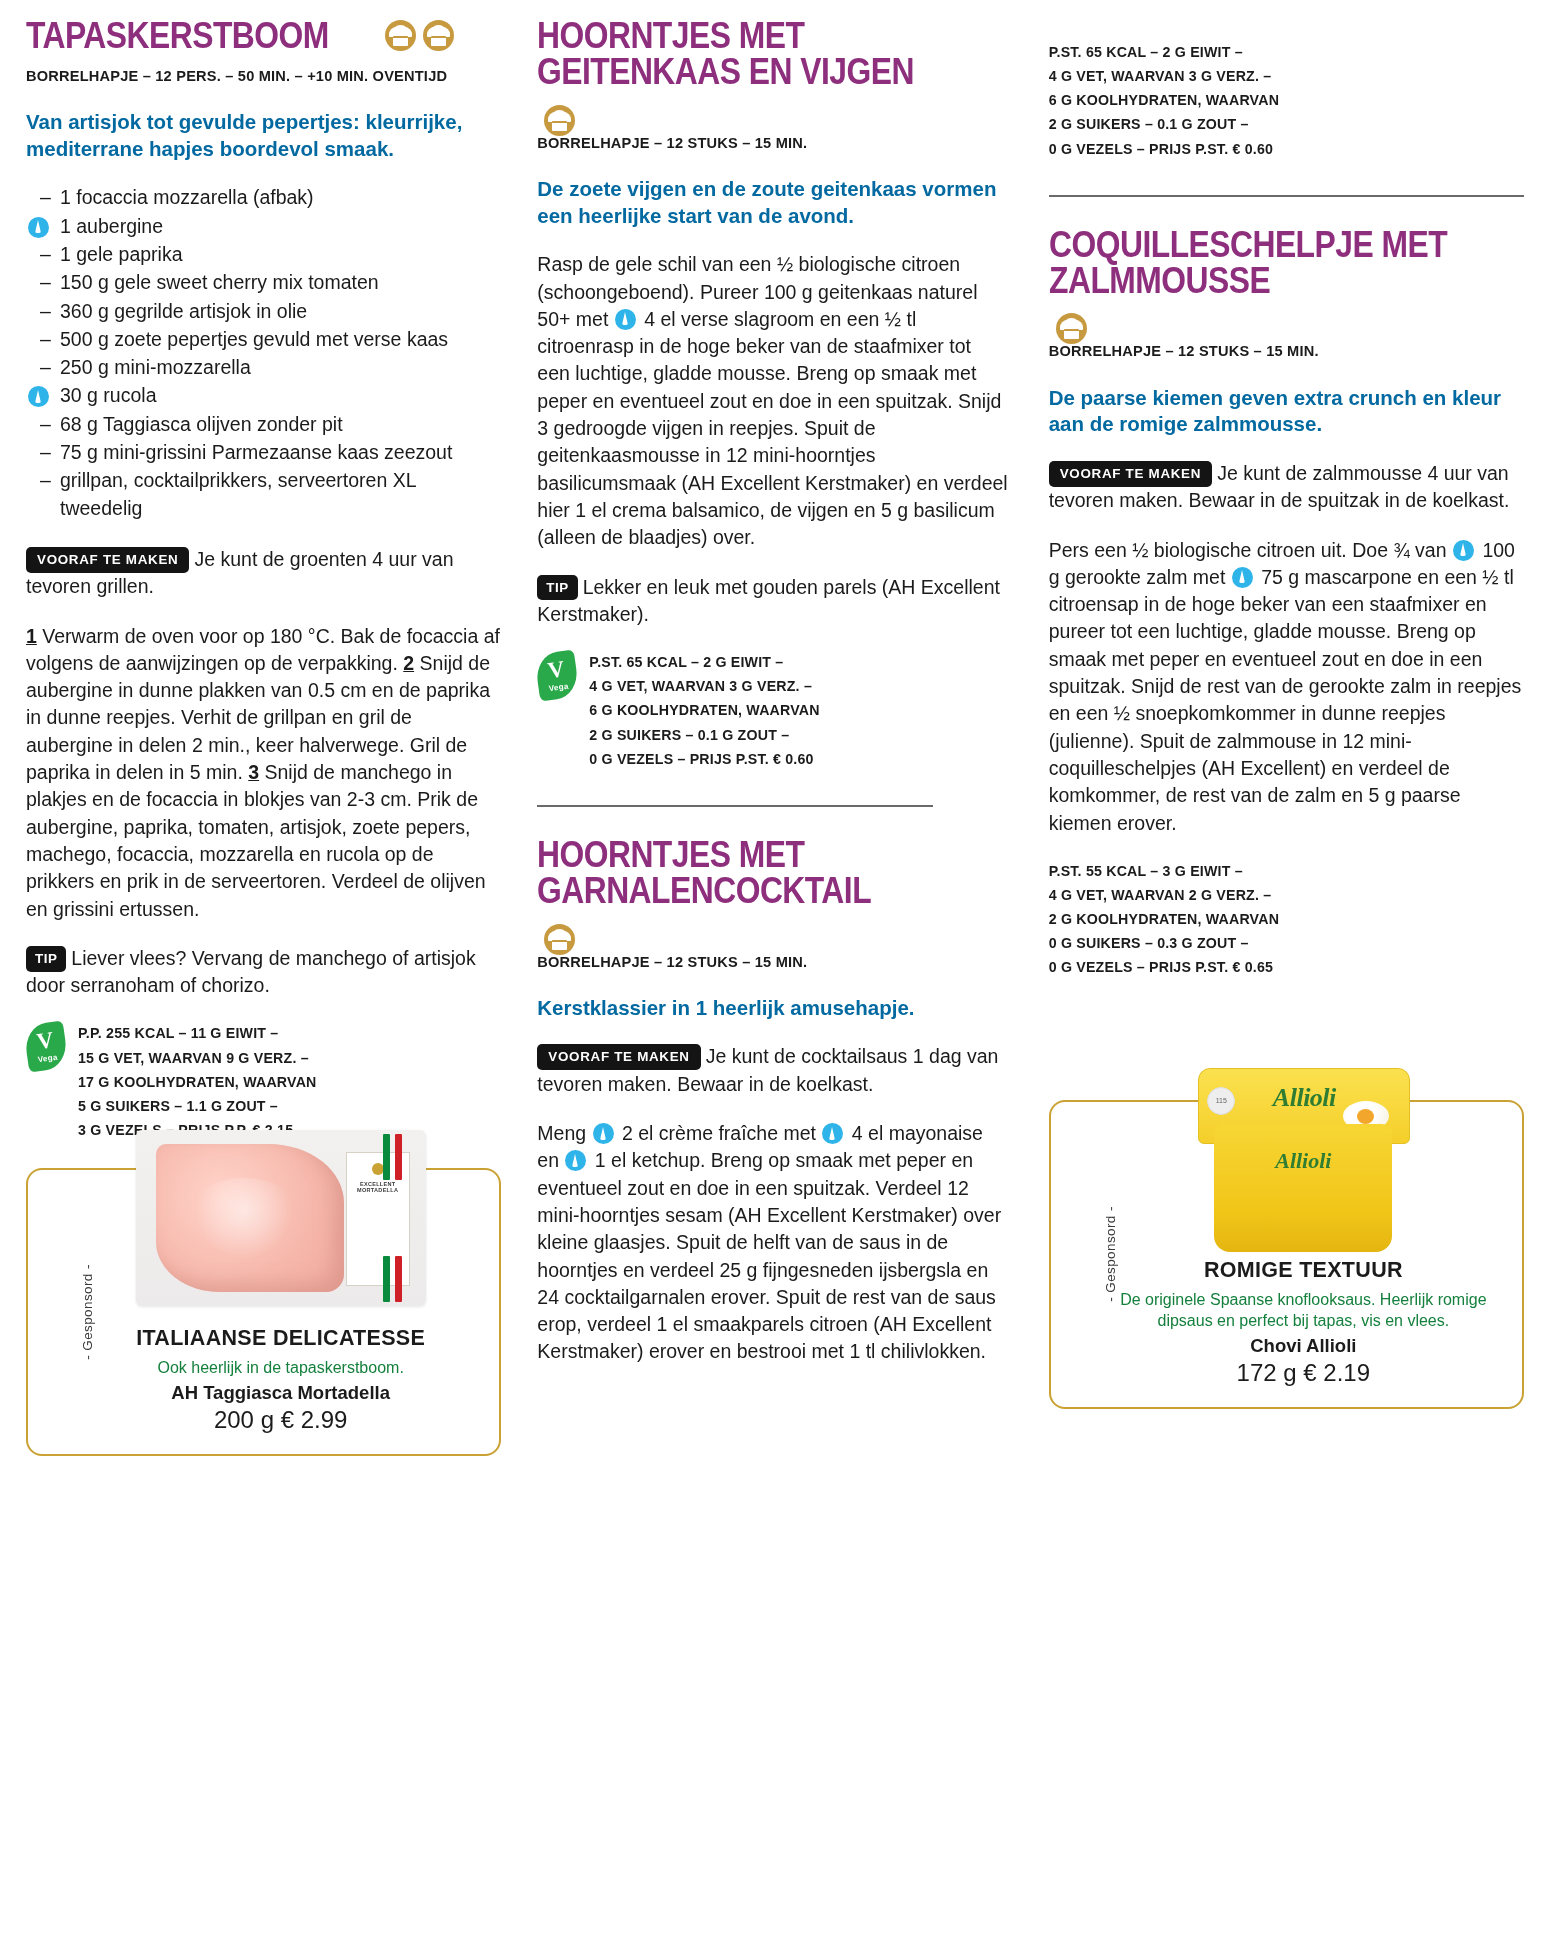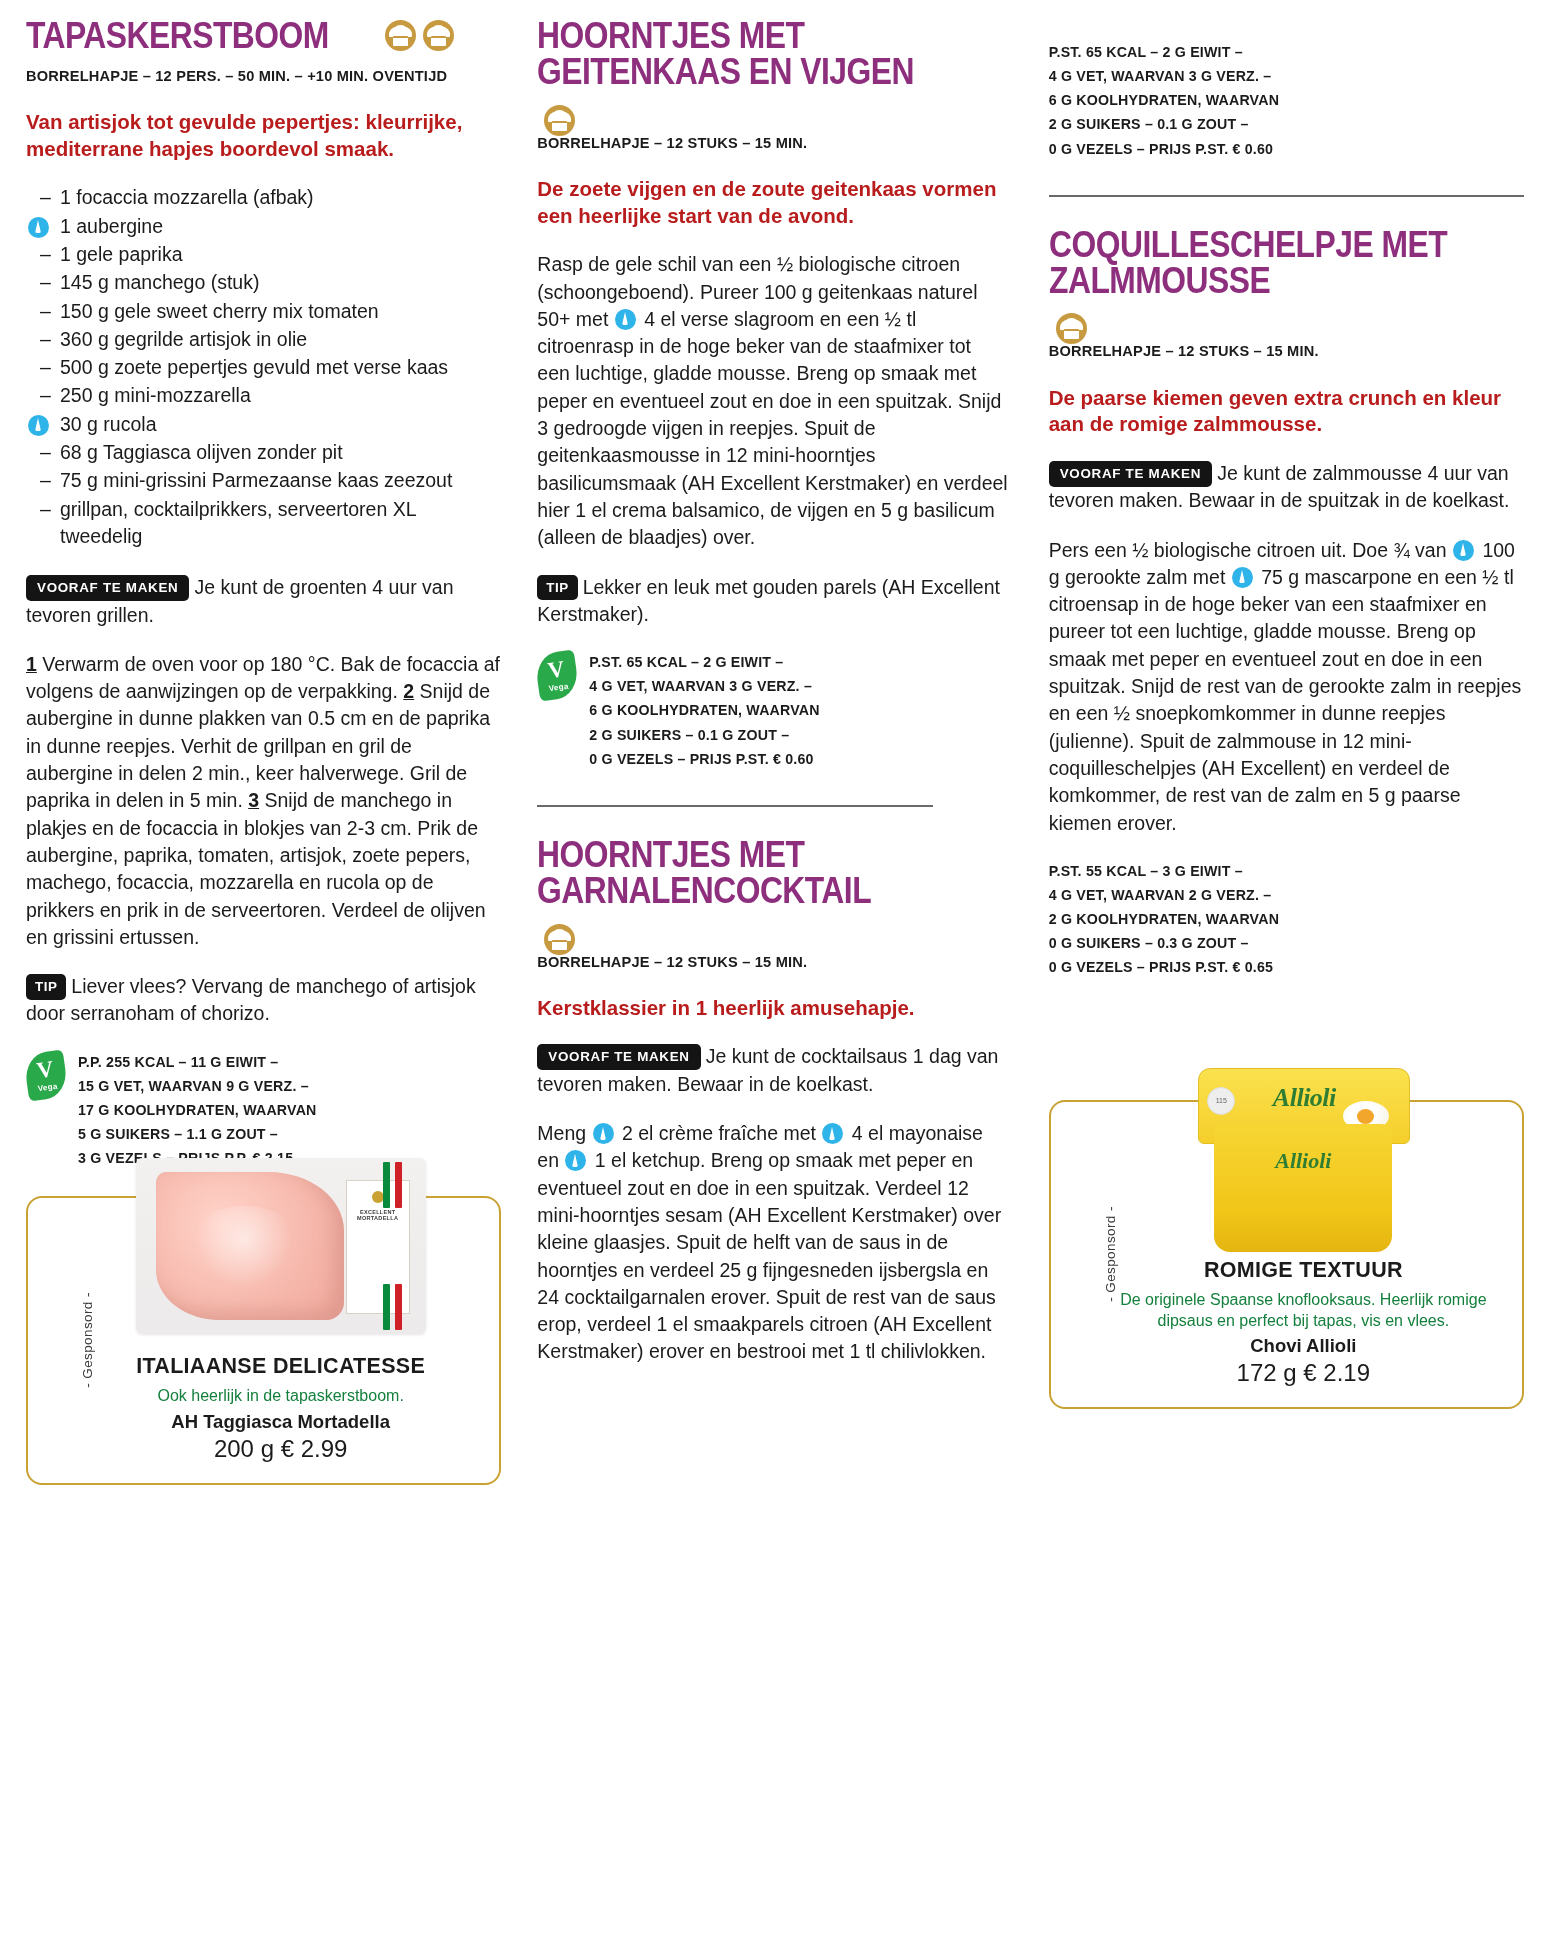--- a/index.html
+++ b/index.html
@@ -67,21 +67,21 @@
   .meta{
     font-size:14.6px;
     font-weight:700;
     letter-spacing:0.2px;
     text-transform:uppercase;
     color:#1b1b1b;
     margin:0 0 24px 0;
     line-height:1.25;
   }
   .intro{
-    color:#b91c1c;
+    color:#0369a1;
     font-weight:700;
     font-size:20.5px;
     line-height:1.30;
     margin:0 0 22px 0;
   }
 
   
   .ingredients{
     list-style:none;
     margin:0 0 24px 0;
@@ -308,21 +308,20 @@
     </div>
 
     <p class="meta">BORRELHAPJE – 12 PERS. – 50 MIN. – +10 MIN. OVENTIJD</p>
 
     <p class="intro">Van artisjok tot gevulde pepertjes: kleurrijke, mediterrane hapjes boordevol smaak.</p>
 
     <ul class="ingredients">
       <li class="ing-dash"><span>1 focaccia mozzarella (afbak)</span></li>
       <li><span class="drop"></span><span>1 aubergine</span></li>
       <li class="ing-dash"><span>1 gele paprika</span></li>
-      <li class="ing-dash"><span>145 g manchego (stuk)</span></li>
       <li class="ing-dash"><span>150 g gele sweet cherry mix tomaten</span></li>
       <li class="ing-dash"><span>360 g gegrilde artisjok in olie</span></li>
       <li class="ing-dash"><span>500 g zoete pepertjes gevuld met verse kaas</span></li>
       <li class="ing-dash"><span>250 g mini-mozzarella</span></li>
       <li><span class="drop"></span><span>30 g rucola</span></li>
       <li class="ing-dash"><span>68 g Taggiasca olijven zonder pit</span></li>
       <li class="ing-dash"><span>75 g mini-grissini Parmezaanse kaas zeezout</span></li>
       <li class="ing-dash"><span>grillpan, cocktailprikkers, serveertoren XL tweedelig</span></li>
     </ul>
 

